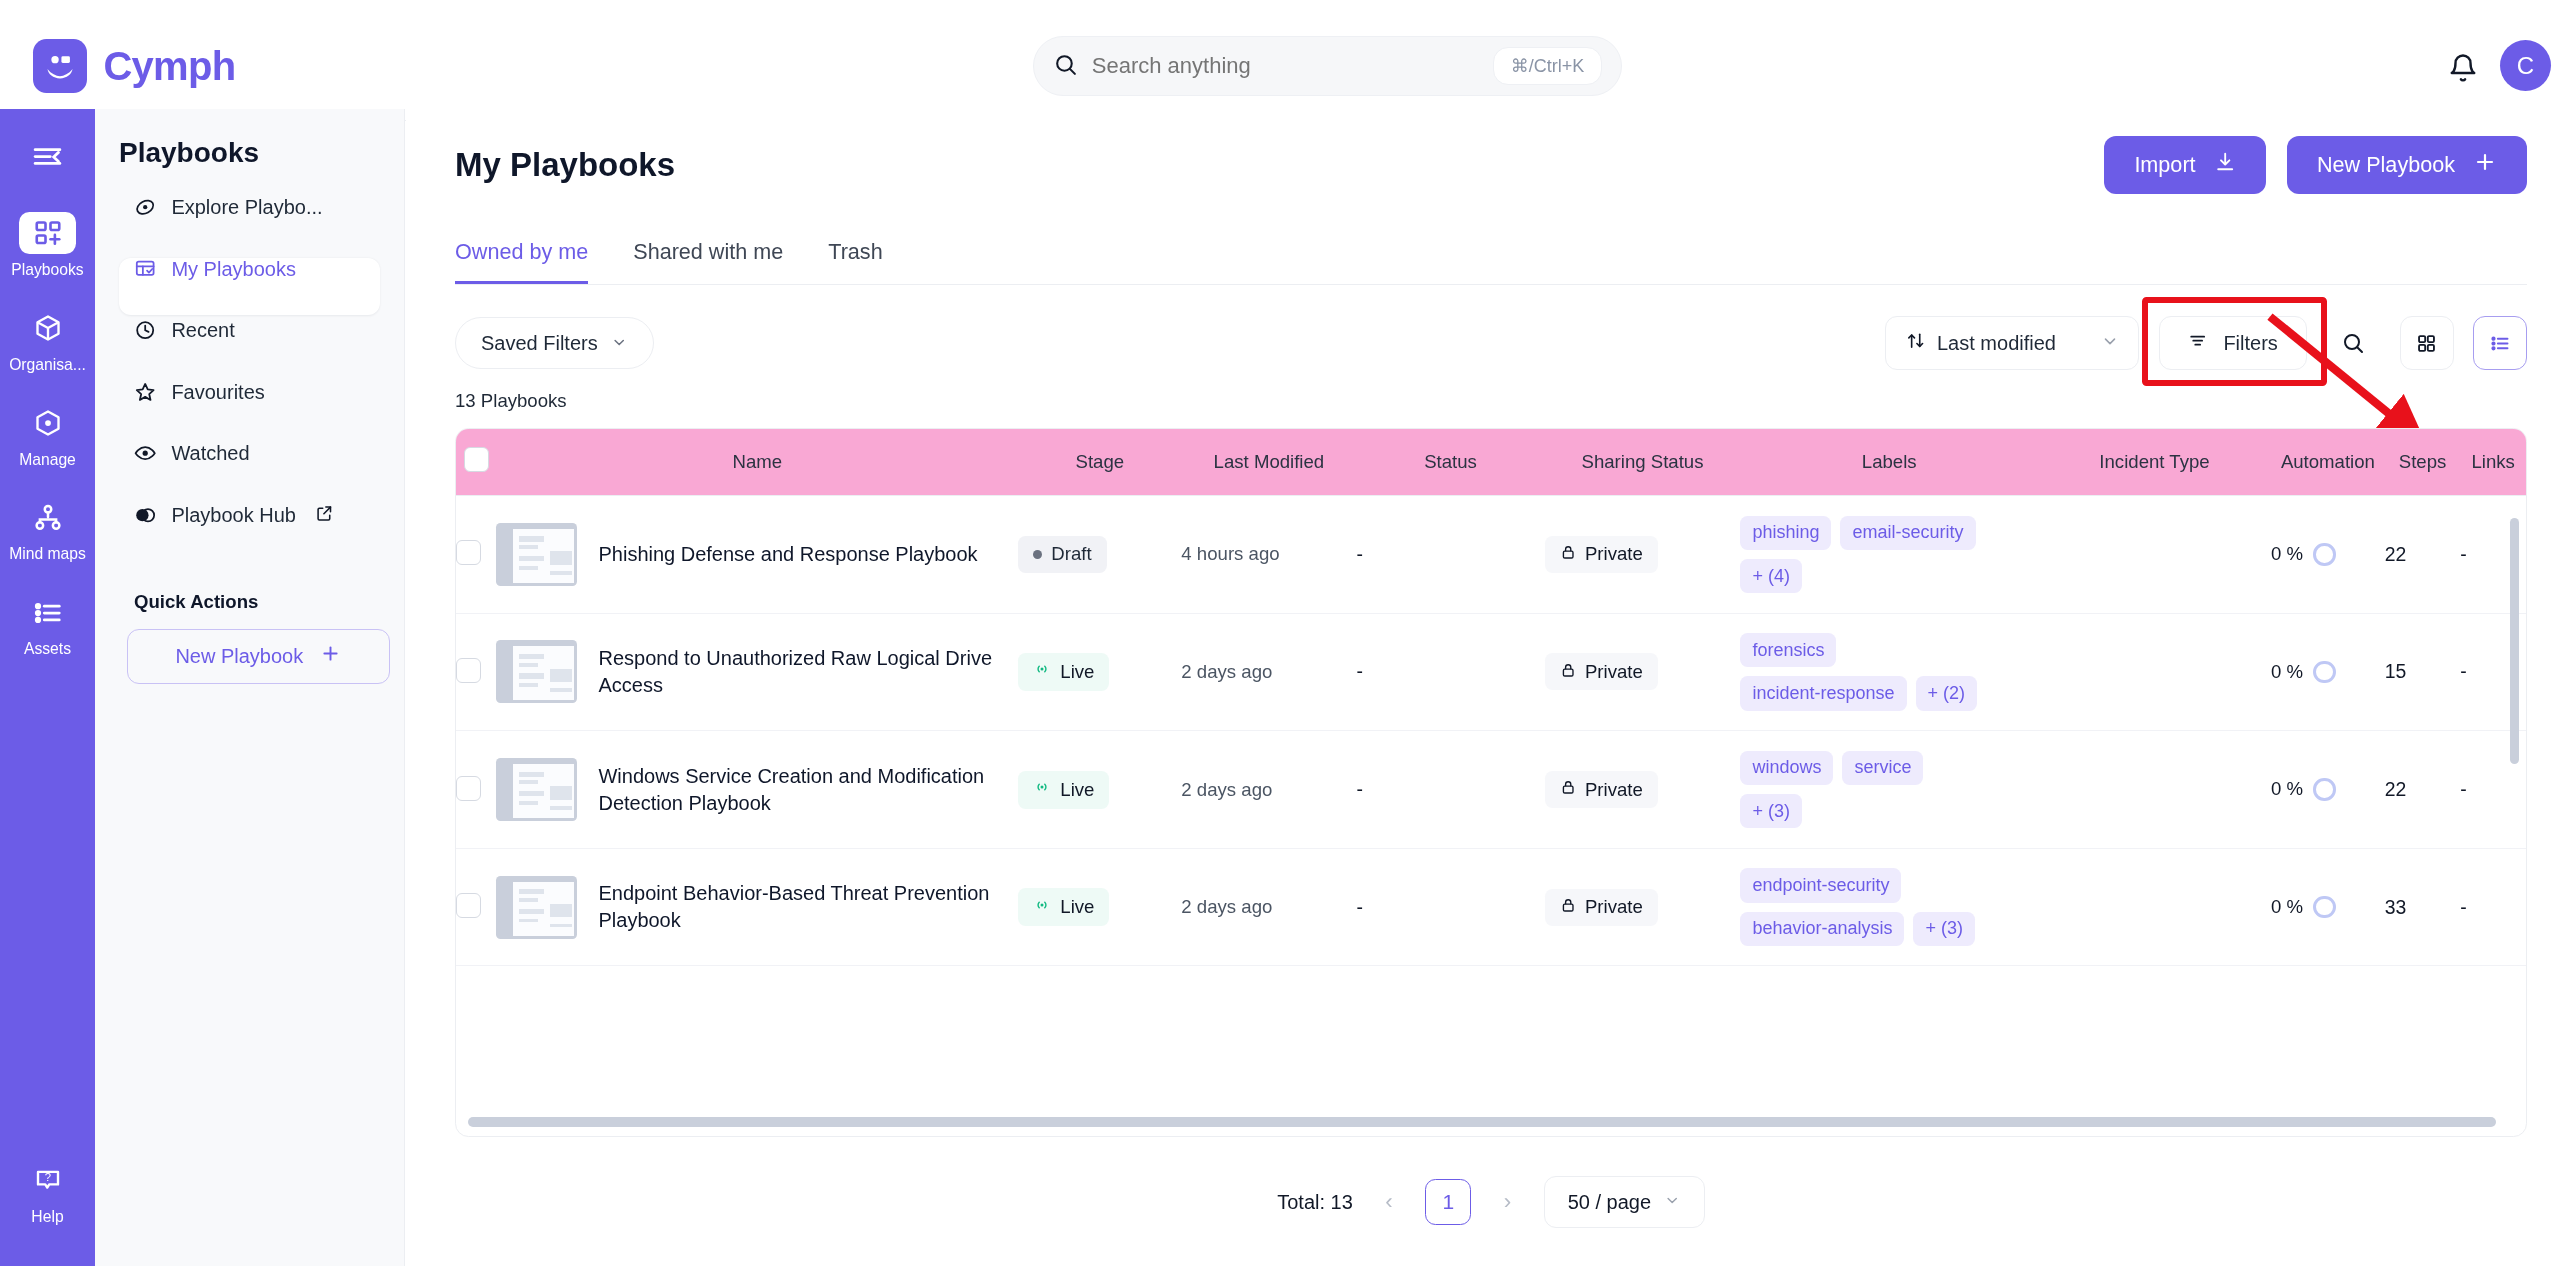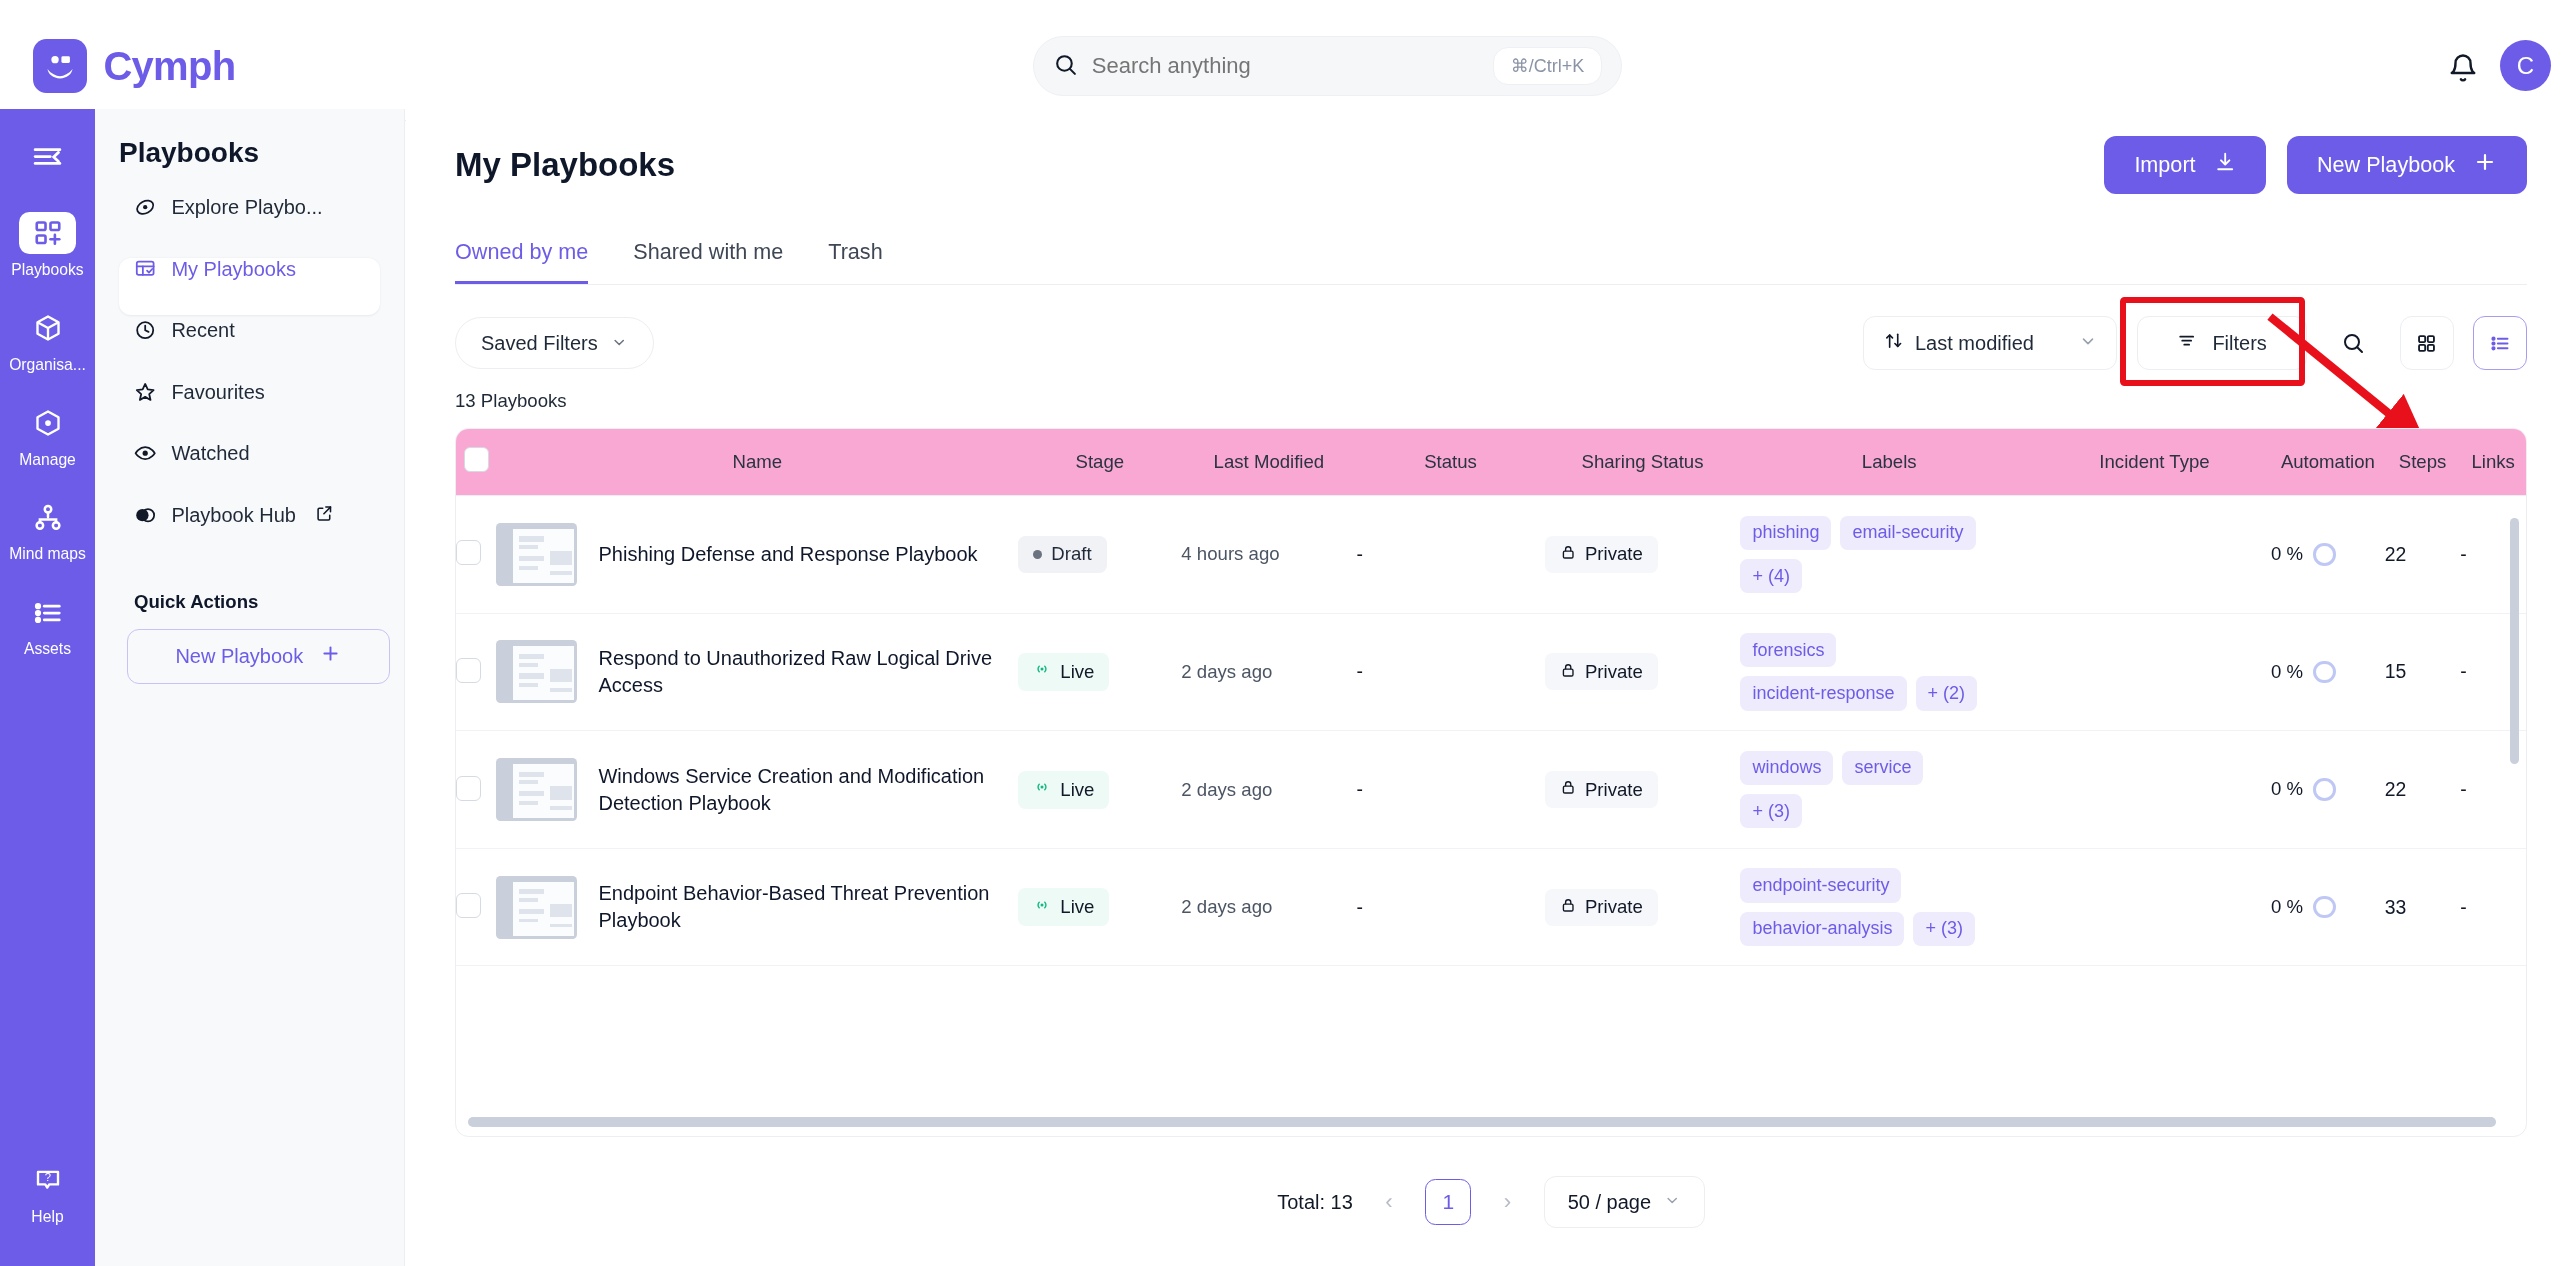--- a/index.html
+++ b/index.html
@@ -113,21 +113,21 @@
     gap: 13.4px; cursor: pointer; font-family: "Liberation Sans", sans-serif;
   }
   .toolbar-right { display: flex; align-items: center; gap: 19.4px; }
   .sort-select {
     height: 54px; width: 254px; border: 1.5px solid #eceef2; border-radius: 12px; background: #fff;
     display: flex; align-items: center; justify-content: space-between; padding: 0 19.4px;
     font-size: 20px; color: #1f2937; cursor: pointer;
   }
   .filters-wrap { position: relative; }
   .filters-btn {
-    height: 54px; padding: 0 39px; border: 1.5px solid #eceef2; border-radius: 12px; background: #fff;
+    height: 54px; padding: 0 28px; border: 1.5px solid #eceef2; border-radius: 12px; background: #fff;
     display: flex; align-items: center; gap: 16.4px; font-size: 20px; color: #1f2937; cursor: pointer;
     font-family: "Liberation Sans", sans-serif;
   }
   .highlight-box {
     position: absolute; left: -16.4px; top: -19.4px; width: 185px; height: 89px;
     border: 6.7px solid #e8111b; border-radius: 4.5px; pointer-events: none;
   }
   .icon-btn {
     width: 54px; height: 54px; border: 1.5px solid #eceef2; border-radius: 12px; background: #fff;
     display: flex; align-items: center; justify-content: center; cursor: pointer;

